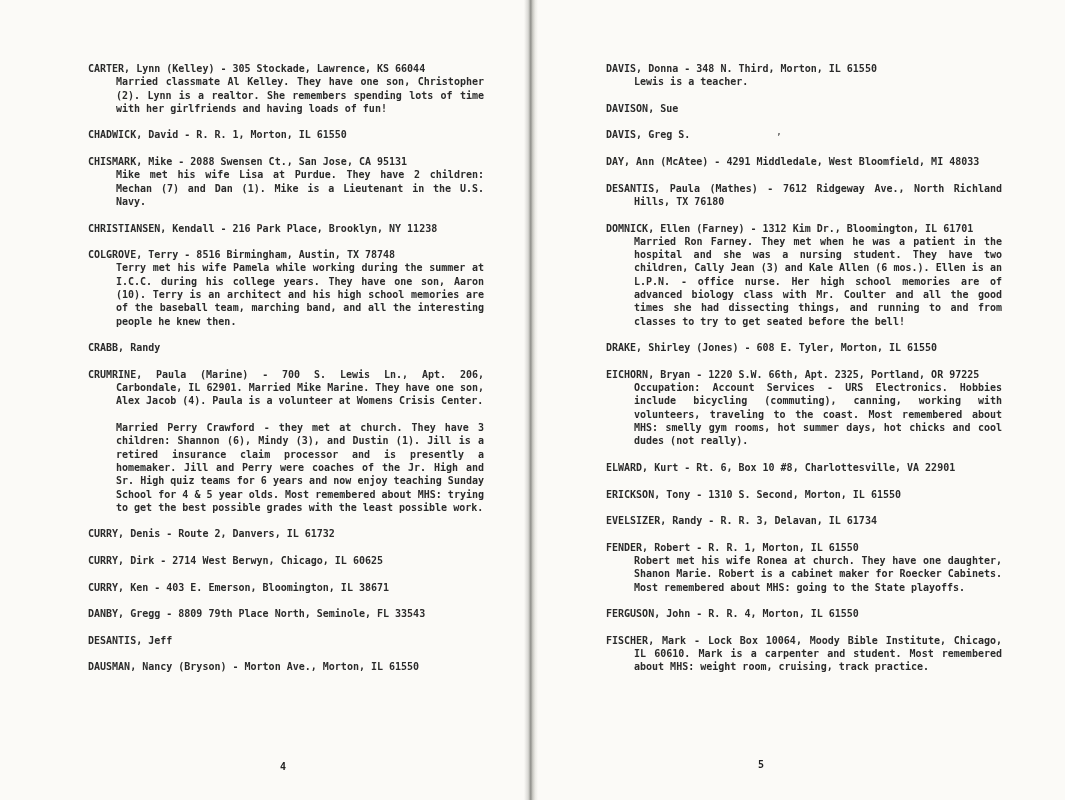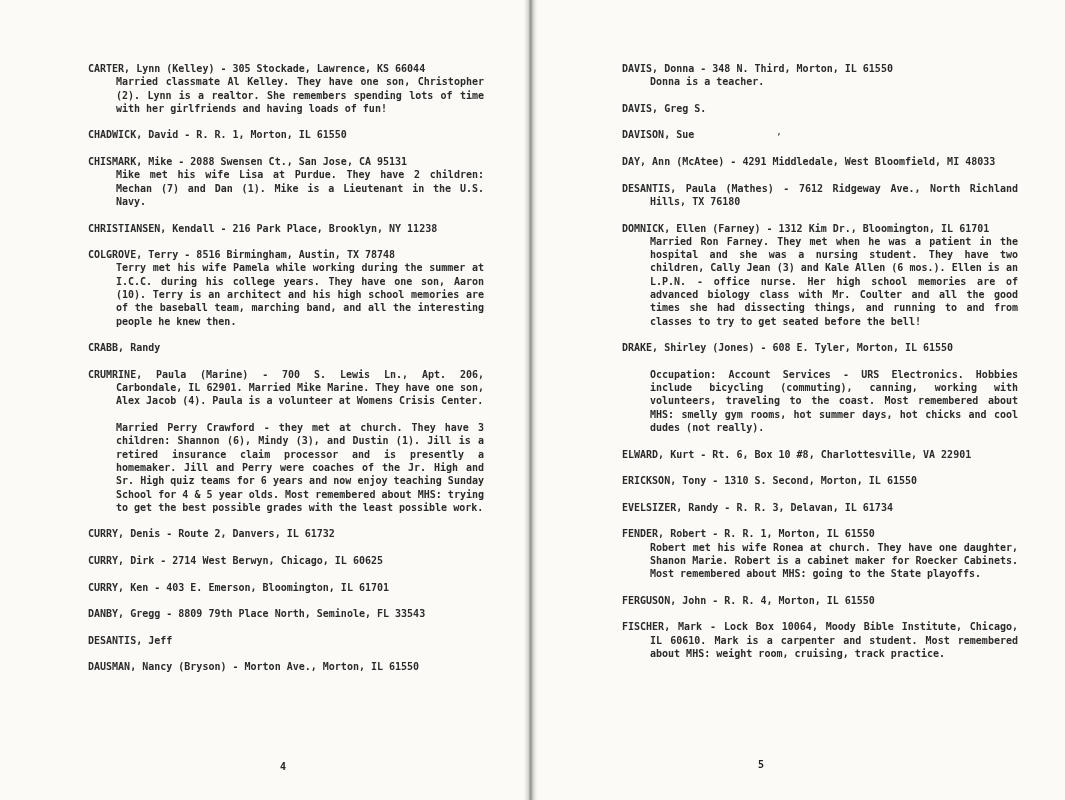--- a/index.html
+++ b/index.html
@@ -34,21 +34,21 @@
       rgba(160,160,152,0.55) 62%,
       rgba(190,190,182,0.25) 80%,
       rgba(190,190,182,0) 100%);
   }
   .page-col {
     position: absolute;
     top: 62px;
     width: 396px;
   }
   .page-col.left  { left: 88px; }
-  .page-col.right { left: 622px; }
+  .page-col.right { left: 606px; }
   .entry { margin-bottom: 13.3px; }
   .entry-name {
     padding-left: 28px;
     text-indent: -28px;
     text-align: justify;
   }
   .entry-details {
     padding-left: 28px;
     text-align: justify;
   }
@@ -119,21 +119,21 @@
         <div class="entry-name">CURRY, Denis - Route 2, Danvers, IL  61732</div>
 
       </div>
 
       <div class="entry">
         <div class="entry-name">CURRY, Dirk - 2714 West Berwyn, Chicago, IL  60625</div>
 
       </div>
 
       <div class="entry">
-        <div class="entry-name">CURRY, Ken - 403 E. Emerson, Bloomington, IL  61701</div>
+        <div class="entry-name">CURRY, Ken - 403 E. Emerson, Bloomington, IL  38671</div>
 
       </div>
 
 
       <div class="entry">
         <div class="entry-name">DANBY, Gregg - 8809 79th Place North, Seminole, FL  33543</div>
 
       </div>
 
       <div class="entry">
@@ -144,30 +144,30 @@
       <div class="entry">
         <div class="entry-name">DAUSMAN, Nancy (Bryson) - Morton Ave., Morton, IL  61550</div>
 
       </div>
     </div>
 
   <div class="page-col right">
 
       <div class="entry">
         <div class="entry-name">DAVIS, Donna - 348 N. Third, Morton, IL  61550</div>
-        <div class="entry-details">Donna is a teacher.</div>
+        <div class="entry-details">Lewis is a teacher.</div>
+      </div>
+
+      <div class="entry">
+        <div class="entry-name">DAVISON, Sue</div>
+
       </div>
 
       <div class="entry">
         <div class="entry-name">DAVIS, Greg S.</div>
-
-      </div>
-
-      <div class="entry">
-        <div class="entry-name">DAVISON, Sue</div>
 
       </div>
 
       <div class="entry">
         <div class="entry-name">DAY, Ann (McAtee) - 4291 Middledale, West Bloomfield, MI  48033</div>
 
       </div>
 
       <div class="entry">
         <div class="entry-name">DESANTIS, Paula (Mathes) - 7612 Ridgeway Ave.,  North Richland Hills, TX  76180</div>
@@ -179,20 +179,21 @@
         <div class="entry-details">Married Ron Farney.  They met when he was a patient in the hospital and she was a nursing student.  They have two children, Cally Jean (3) and Kale Allen (6 mos.).  Ellen is an L.P.N. - office nurse.  Her high school memories are of advanced biology class with Mr. Coulter and all the good times she had dissecting things, and running to and from classes to try to get seated before the bell!</div>
       </div>
 
       <div class="entry">
         <div class="entry-name">DRAKE, Shirley (Jones) - 608 E. Tyler, Morton, IL  61550</div>
 
       </div>
 
 
       <div class="entry">
+        <div class="entry-name">EICHORN, Bryan - 1220 S.W. 66th, Apt. 2325, Portland, OR  97225</div>
         <div class="entry-details">Occupation:  Account Services - URS Electronics.  Hobbies include bicycling (commuting), canning, working with volunteers, traveling to the coast.  Most remembered about MHS:  smelly gym rooms, hot summer days, hot chicks and cool dudes (not really).</div>
       </div>
 
       <div class="entry">
         <div class="entry-name">ELWARD, Kurt - Rt. 6, Box 10 #8, Charlottesville, VA  22901</div>
 
       </div>
 
       <div class="entry">
         <div class="entry-name">ERICKSON, Tony - 1310 S. Second, Morton, IL  61550</div>

